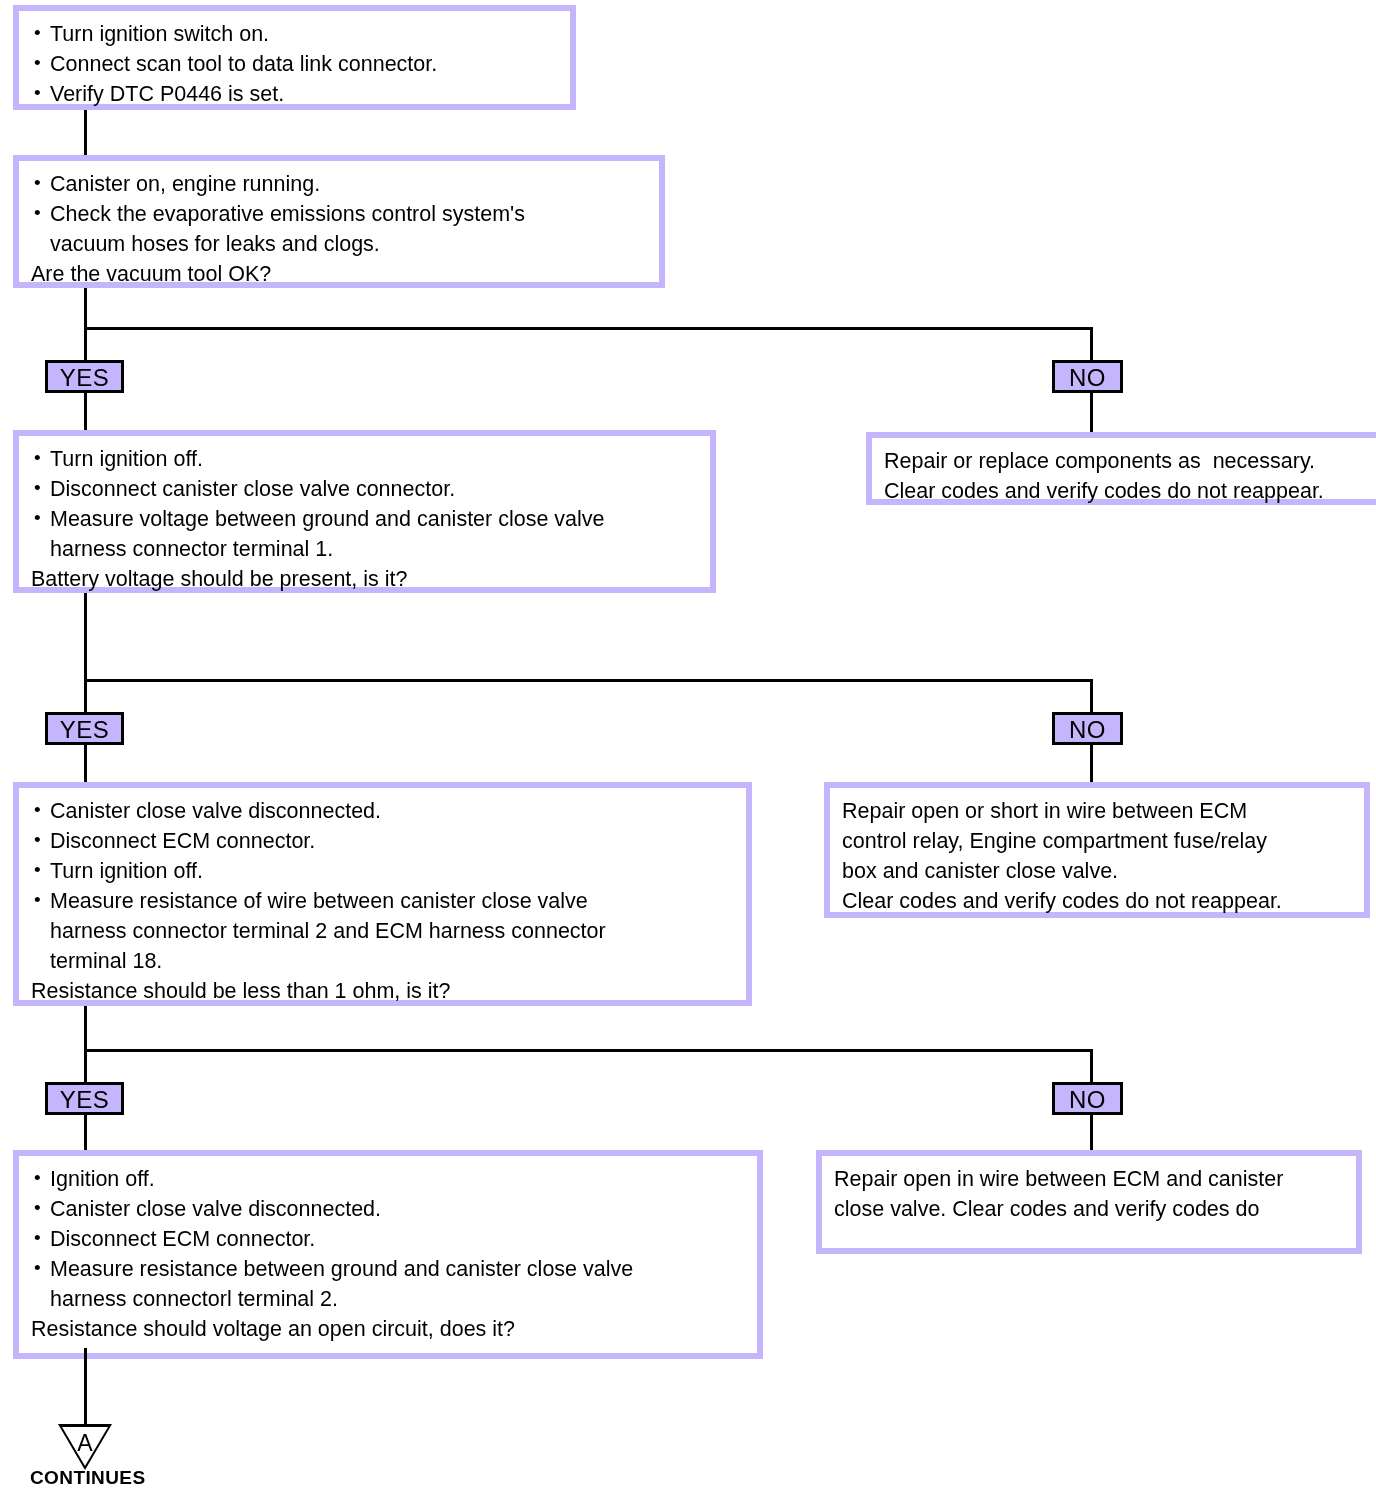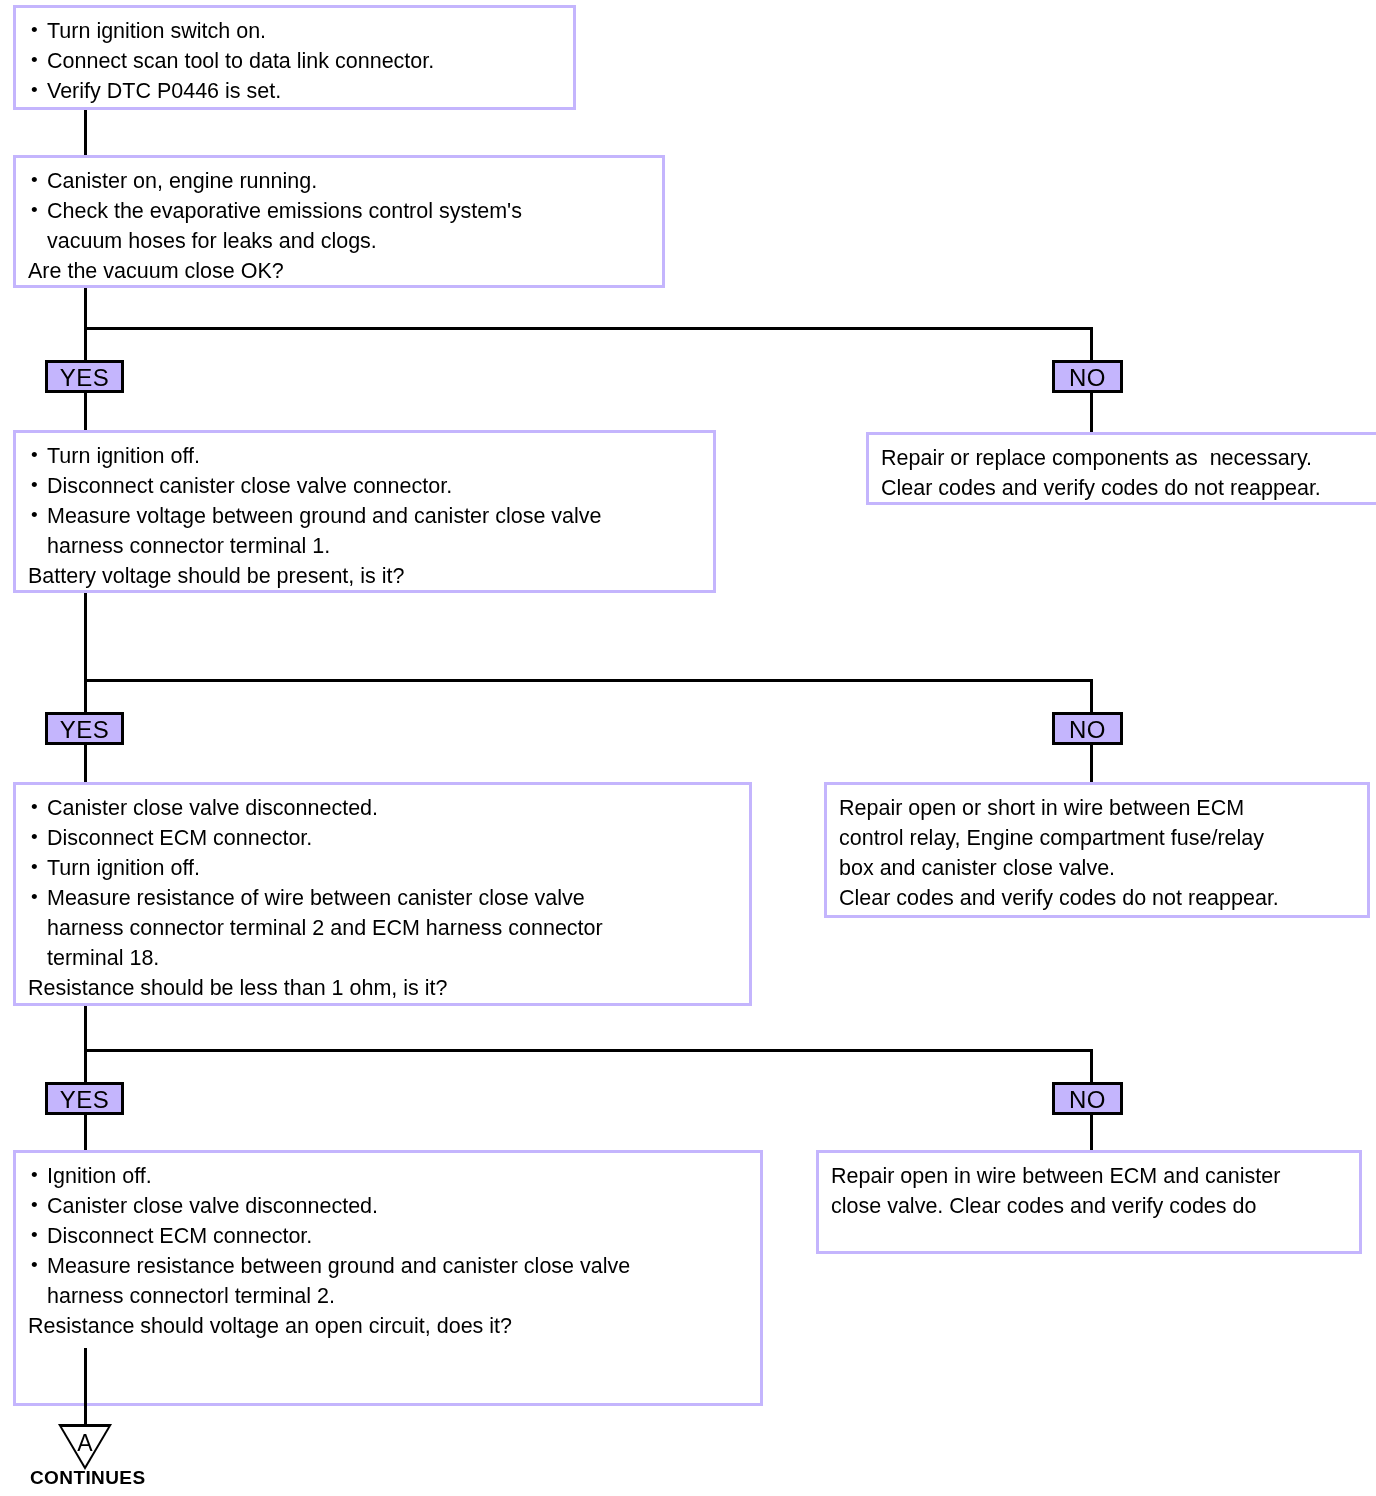--- a/index.html
+++ b/index.html
@@ -12,21 +12,21 @@
     width: 1376px;
     height: 1496px;
     background: #ffffff;
     font-family: "Liberation Sans", sans-serif;
     color: #000000;
     overflow: hidden;
   }
   .box {
     position: absolute;
     box-sizing: border-box;
-    border: 3px solid #c4b5fd;
+    border: 6px solid #c4b5fd;
     background: #ffffff;
     padding: 8px 10px 8px 12px;
   }
   .box .line {
     font-size: 21.5px;
     line-height: 30px;
     white-space: pre;
   }
   .box .bullet {
     position: relative;
@@ -105,21 +105,21 @@
     <div class="line bullet">Connect scan tool to data link connector.</div>
     <div class="line bullet">Verify DTC P0446 is set.</div>
   </div>
 
   <div class="vline" style="left:84px; top:110px; height:45px;"></div>
 
   <div class="box" style="left:13px; top:155px; width:652px; height:133px;">
     <div class="line bullet">Canister on, engine running.</div>
     <div class="line bullet">Check the evaporative emissions control system's</div>
     <div class="line cont">vacuum hoses for leaks and clogs.</div>
-    <div class="line plain">Are the vacuum close OK?</div>
+    <div class="line plain">Are the vacuum tool OK?</div>
   </div>
 
   <div class="vline" style="left:84px; top:288px; height:42px;"></div>
   <div class="hline" style="left:84px; top:327px; width:1009px;"></div>
   <div class="vline" style="left:84px; top:327px; height:36px;"></div>
   <div class="vline" style="left:1090px; top:327px; height:36px;"></div>
 
   <div class="label" style="left:45px; top:360px; width:79px; height:33px;">YES</div>
   <div class="label" style="left:1052px; top:360px; width:71px; height:33px;">NO</div>
 
@@ -170,21 +170,21 @@
   <div class="vline" style="left:84px; top:1006px; height:77px;"></div>
   <div class="hline" style="left:84px; top:1049px; width:1009px;"></div>
   <div class="vline" style="left:1090px; top:1049px; height:34px;"></div>
 
   <div class="label" style="left:45px; top:1082px; width:79px; height:33px;">YES</div>
   <div class="label" style="left:1052px; top:1082px; width:71px; height:33px;">NO</div>
 
   <div class="vline" style="left:84px; top:1114px; height:38px;"></div>
   <div class="vline" style="left:1090px; top:1114px; height:36px;"></div>
 
-  <div class="box" style="left:13px; top:1150px; width:750px; height:256px;">
+  <div class="box" style="left:13px; top:1150px; width:750px; height:209px;">
     <div class="line bullet">Ignition off.</div>
     <div class="line bullet">Canister close valve disconnected.</div>
     <div class="line bullet">Disconnect ECM connector.</div>
     <div class="line bullet">Measure resistance between ground and canister close valve</div>
     <div class="line cont">harness connectorl terminal 2.</div>
     <div class="line plain">Resistance should voltage an open circuit, does it?</div>
   </div>
 
   <div class="box" style="left:816px; top:1150px; width:546px; height:104px;">
     <div class="line plain">Repair open in wire between ECM and canister</div>

